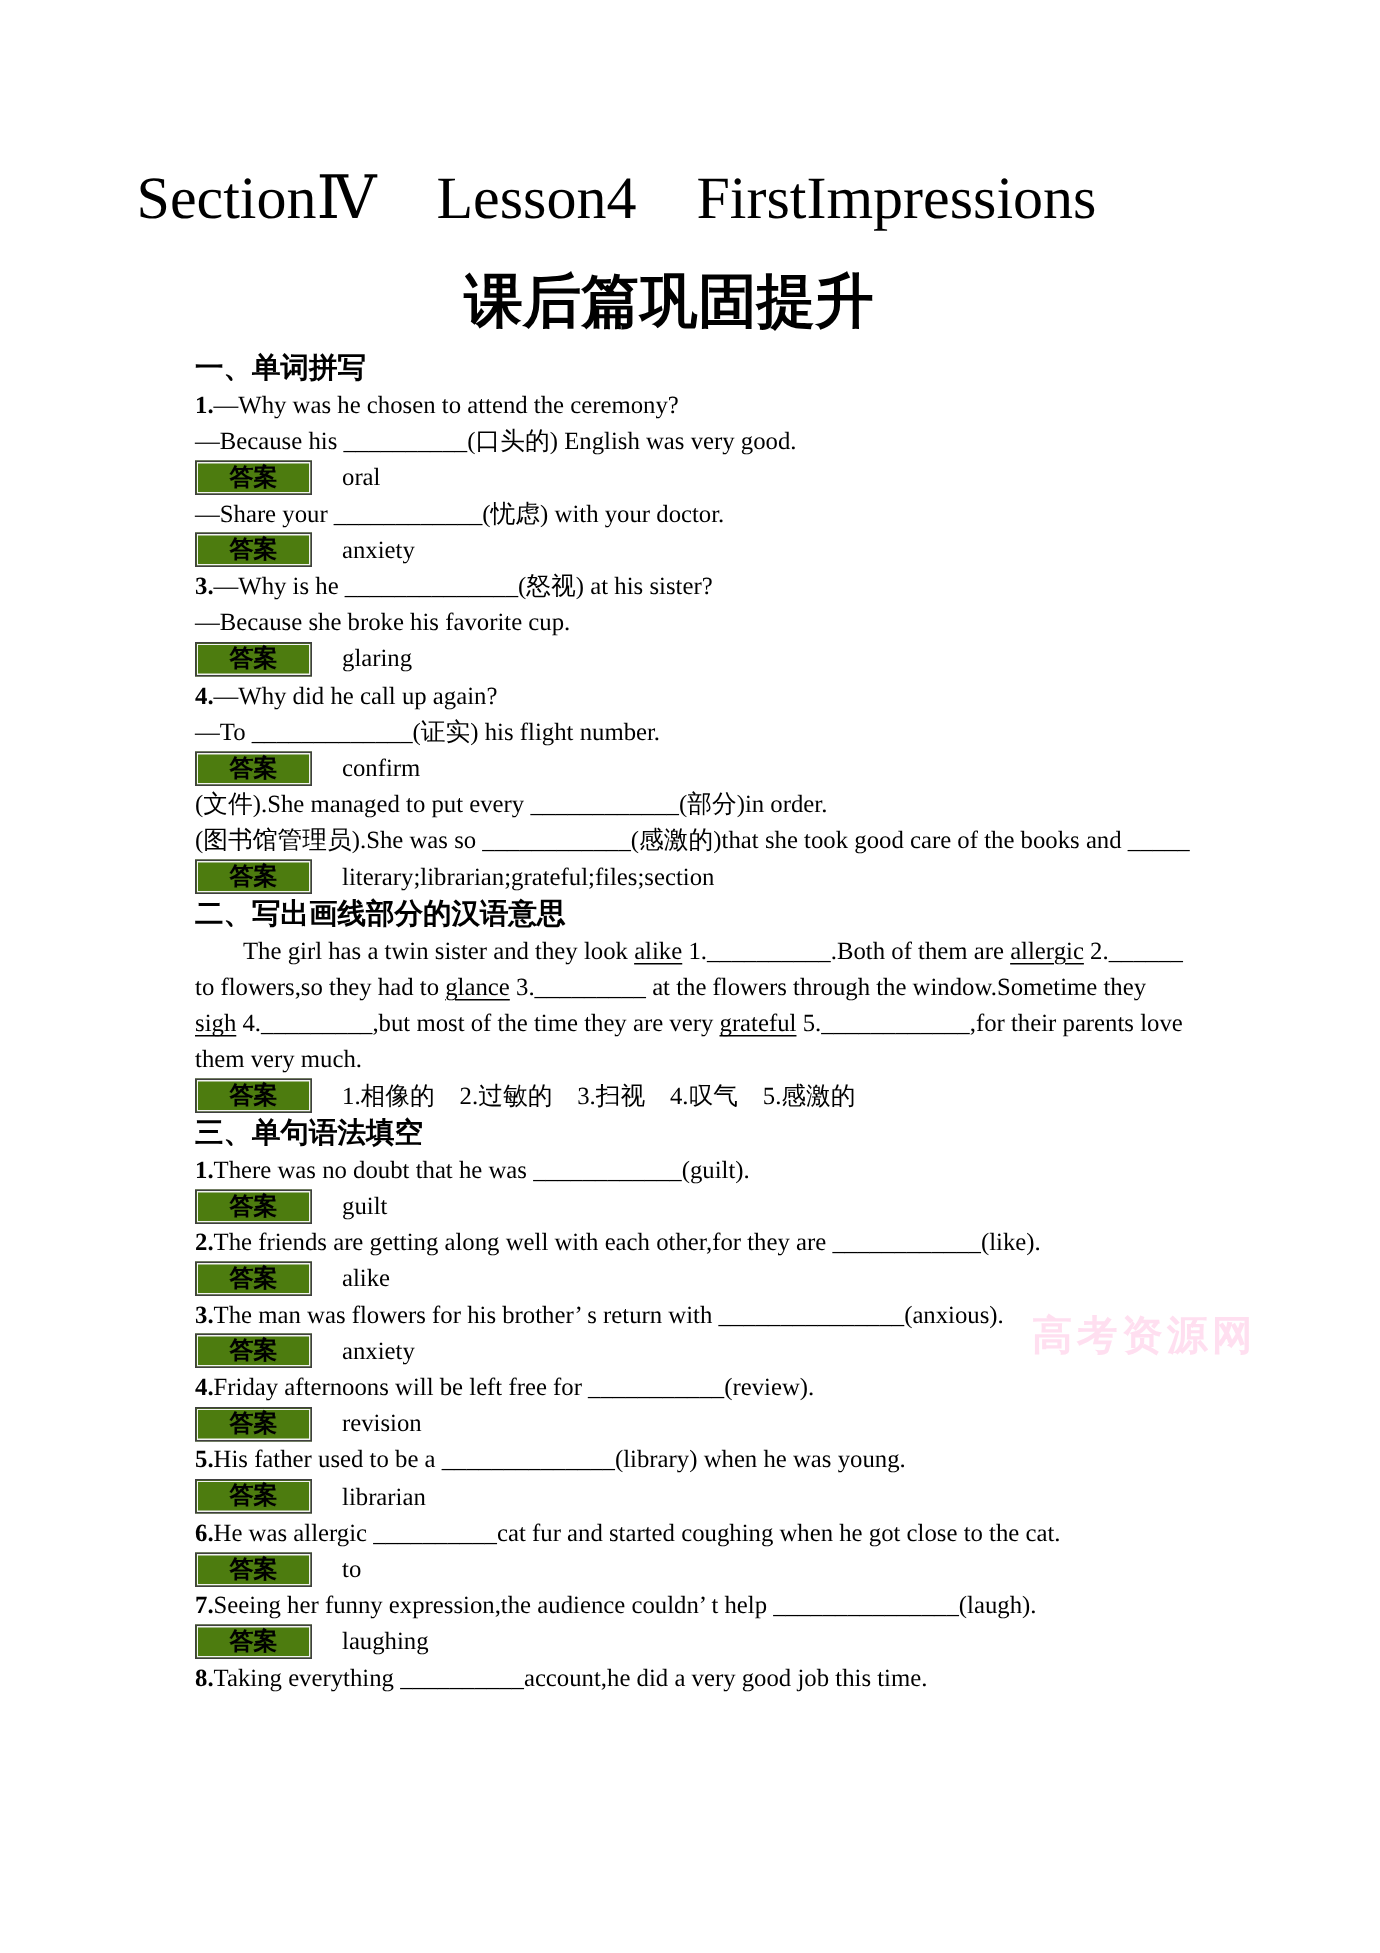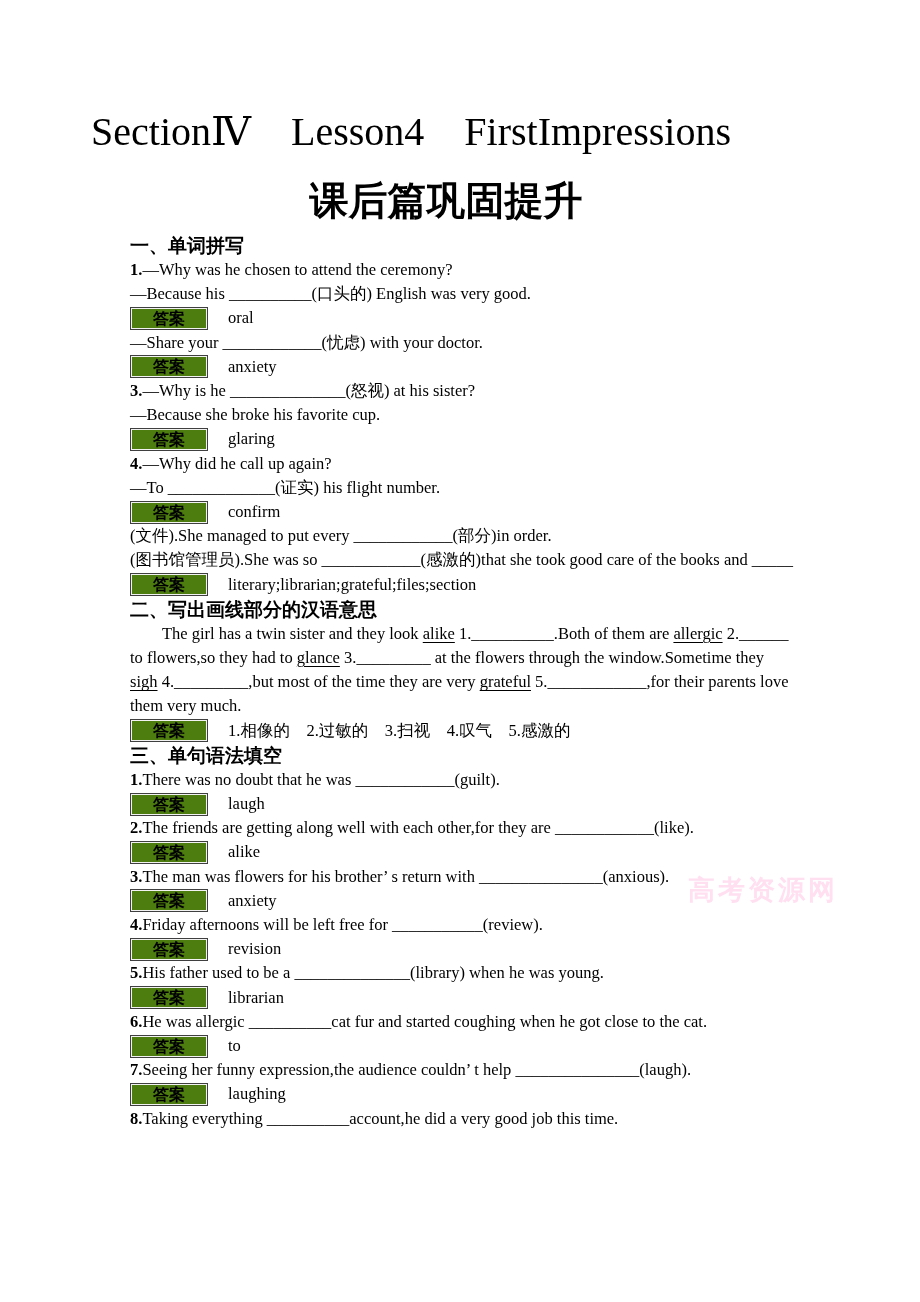--- a/index.html
+++ b/index.html
@@ -105,21 +105,21 @@
     <div class="ans-row">
         <span class="ans-box">答案</span>
         <span class="ans-text">1.相像的　2.过敏的　3.扫视　4.叹气　5.感激的</span>
       </div>
 
     <div class="sec-heading">三、单句语法填空</div>
 
     <div class="line"><span class="num">1.</span><span>There was no doubt that he was ____________(guilt).</span></div>
     <div class="ans-row">
         <span class="ans-box">答案</span>
-        <span class="ans-text">laugh</span>
+        <span class="ans-text">guilt</span>
       </div>
 
     <div class="line"><span class="num">2.</span><span>The friends are getting along well with each other,for they are ____________(like).</span></div>
     <div class="ans-row">
         <span class="ans-box">答案</span>
         <span class="ans-text">alike</span>
       </div>
 
     <div class="line"><span class="num">3.</span><span>The man was flowers for his brother’ s return with _______________(anxious).</span></div>
     <div class="ans-row">

